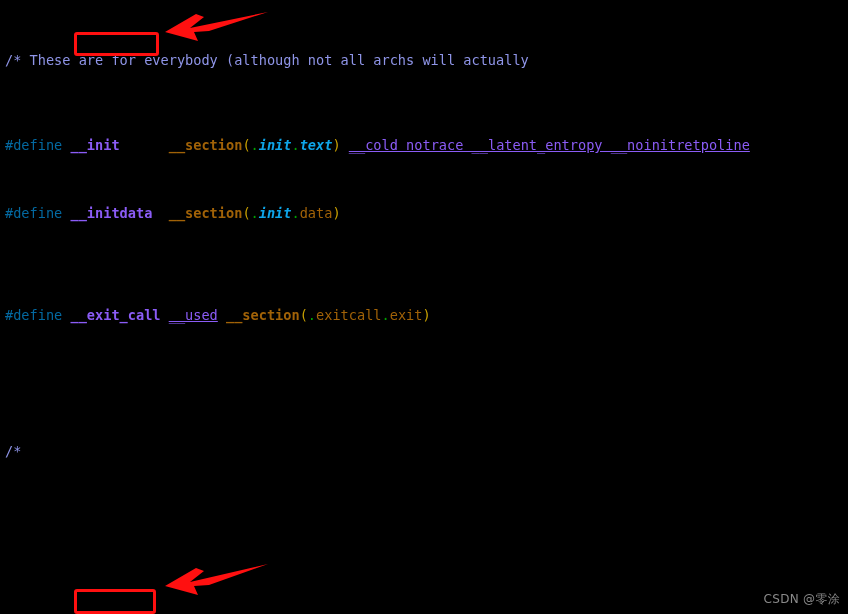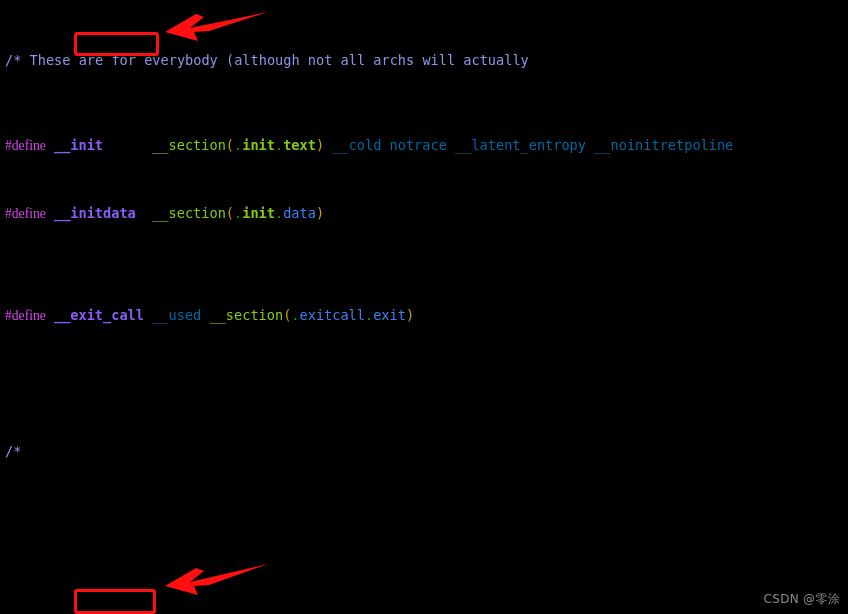--- a/index.html
+++ b/index.html
@@ -28,28 +28,28 @@
     box-sizing: border-box;
   }
   .ln {
     height: 17px;
     white-space: pre;
     position: relative;
     padding-left: 5px;
   }
   
   .cmt      { color: #8f95e8; }
-  .pp       { color: #d946ef; font-family: Liberation Serif, serif; }            
+  .pp       { color: #0369a1; }            
   .name     { color: #8b5cf6; font-weight: bold; }  
-  .sect     { color: #84cc16; font-weight: normal; }  
+  .sect     { color: #a16207; font-weight: bold; }  
   .paren    { color: #c8a000; }
   .dot      { color: #00a000; }
-  .plain    { color: #3b82f6; }            
-  .attr     { color: #0369a1; }            
-  .em       { color: #84cc16; font-weight: bold; }
+  .plain    { color: #a16207; }            
+  .attr     { color: #8b5cf6; text-decoration: underline; }            
+  .em       { color: #0ea5e9; font-weight: bold; font-style: italic; }
 
   
   .hl-box {
     position: absolute;
     border: 3px solid #ff1010;
     border-radius: 3px;
     box-sizing: border-box;
     pointer-events: none;
   }
   .arrow { position: absolute; pointer-events: none; }

